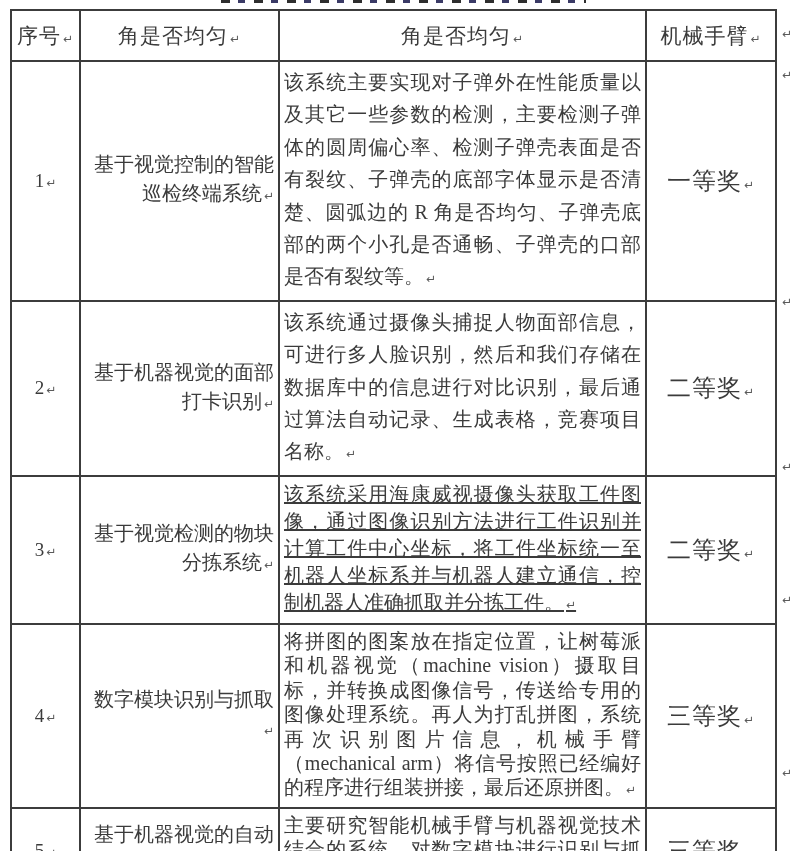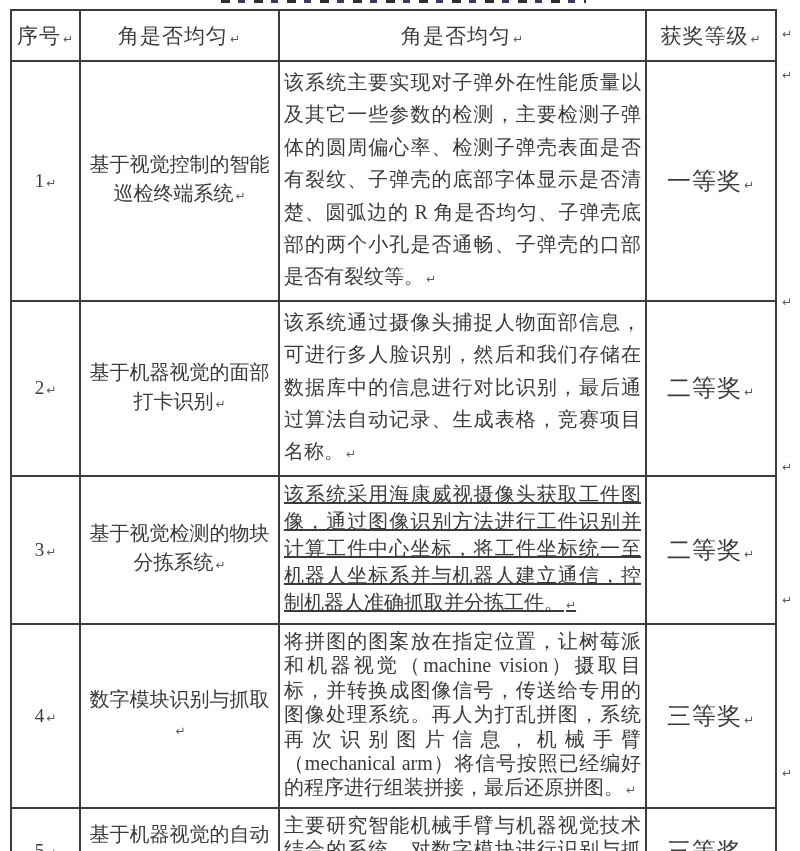--- a/index.html
+++ b/index.html
@@ -54,21 +54,21 @@
     vertical-align: middle;
     font-size: 21px;
     letter-spacing: 1px;
   }
   td.c-no {
     text-align: center;
     vertical-align: middle;
     font-size: 19px;
   }
   td.c-name {
-    text-align: center;
+    text-align: right;
     vertical-align: middle;
     white-space: pre-line;
     line-height: 29px;
     font-size: 20px;
   }
   td.c-func {
     vertical-align: top;
     text-align: justify;
     padding: 3px 4px 0 9px;
     font-size: 20px;
@@ -113,21 +113,21 @@
       <col style="width:69px">
       <col style="width:199px">
       <col style="width:367px">
       <col style="width:130px">
     </colgroup>
     <tbody>
         <tr class="header-row" style="height:51px">
       <th class="h-cell"><span class="pmark">序号</span></th>
       <th class="h-cell"><span class="pmark">角是否均匀</span></th>
       <th class="h-cell"><span class="pmark">角是否均匀</span></th>
-      <th class="h-cell"><span class="pmark">获奖等级</span></th>
+      <th class="h-cell"><span class="pmark">机械手臂</span></th>
     </tr>
 
     <tr class="lh33" style="height:227px">
       <td class="c-no"><span class="pmark">1</span></td>
       <td class="c-name"><span class="pmark">基于视觉控制的智能
 巡检终端系统</span></td>
       <td class="c-func"><span class="pmark">该系统主要实现对子弹外在性能质量以及其它一些参数的检测，主要检测子弹体的圆周偏心率、检测子弹壳表面是否有裂纹、子弹壳的底部字体显示是否清楚、圆弧边的 R 角是否均匀、子弹壳底部的两个小孔是否通畅、子弹壳的口部是否有裂纹等。</span></td>
       <td class="c-award"><span class="pmark">一等奖</span></td>
     </tr>
 

